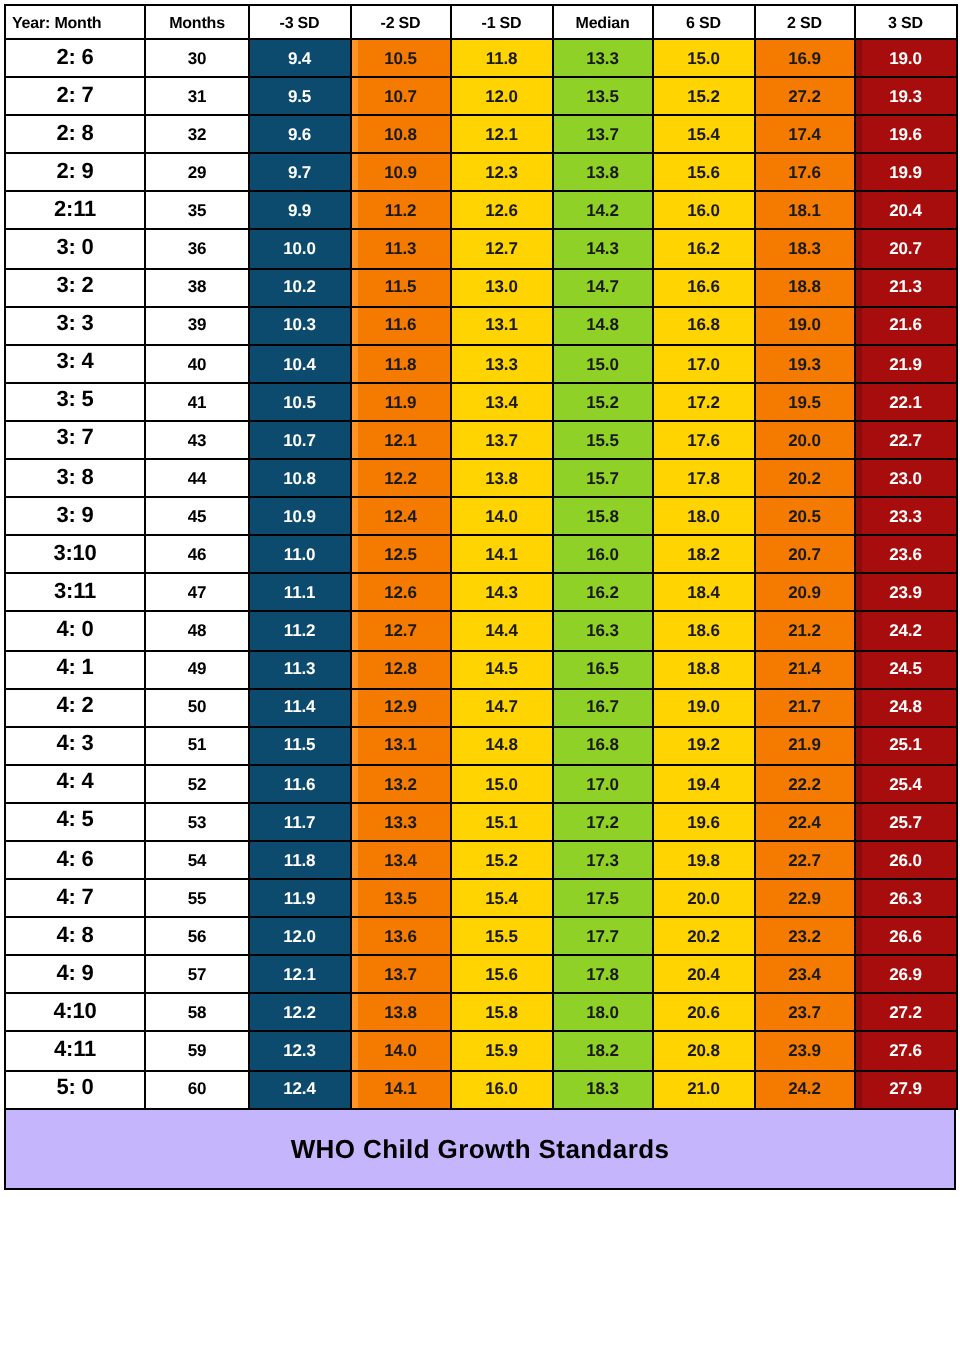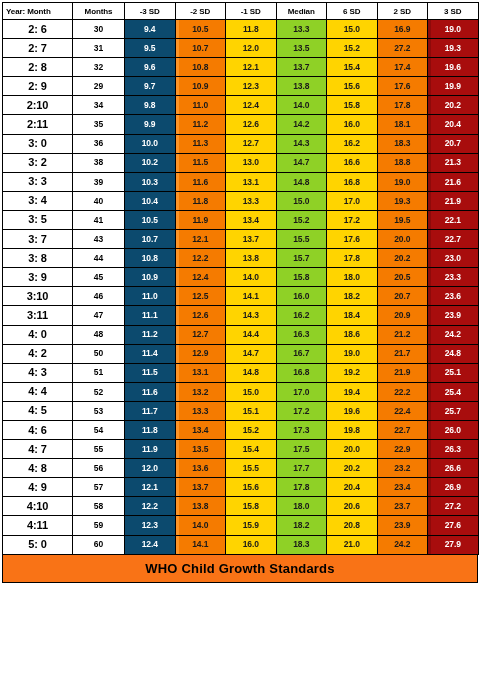--- a/index.html
+++ b/index.html
@@ -67,24 +67,24 @@
   td.b-p2{background:#f57b00;color:#1a1a1a;margin-left:48px;}
   td.b-p3{background:#a80d0d;color:#ffffff;}
 
   
   td.b-n2{box-shadow:inset 3px 0 0 #ff9427;}
   td.b-p3{box-shadow:inset 3px 0 0 #8e0a0a;}
 
   #footer{
     width:476px;
     box-sizing:border-box;
-    height:28px;
+    height:40px;
     border:1px solid #000000;
     border-top:none;
-    background:#f97316;
+    background:#c4b5fd;
     display:flex;align-items:center;justify-content:center;
     font-size:13px;font-weight:bold;color:#000000;
     letter-spacing:0.2px;
   }
 </style>
 </head>
 <body>
 
 <div id="sheet">
 
@@ -152,31 +152,20 @@
           <td class="mo">29</td>
           <td class="b-n3">9.7</td>
           <td class="b-n2">10.9</td>
           <td class="b-n1">12.3</td>
           <td class="b-md">13.8</td>
           <td class="b-p1">15.6</td>
           <td class="b-p2">17.6</td>
           <td class="b-p3">19.9</td>
         </tr>
         <tr>
-          <td class="ym">2:10</td>
-          <td class="mo">34</td>
-          <td class="b-n3">9.8</td>
-          <td class="b-n2">11.0</td>
-          <td class="b-n1">12.4</td>
-          <td class="b-md">14.0</td>
-          <td class="b-p1">15.8</td>
-          <td class="b-p2">17.8</td>
-          <td class="b-p3">20.2</td>
-        </tr>
-        <tr>
           <td class="ym">2:11</td>
           <td class="mo">35</td>
           <td class="b-n3">9.9</td>
           <td class="b-n2">11.2</td>
           <td class="b-n1">12.6</td>
           <td class="b-md">14.2</td>
           <td class="b-p1">16.0</td>
           <td class="b-p2">18.1</td>
           <td class="b-p3">20.4</td>
         </tr>
@@ -295,20 +284,31 @@
           <td class="mo">48</td>
           <td class="b-n3">11.2</td>
           <td class="b-n2">12.7</td>
           <td class="b-n1">14.4</td>
           <td class="b-md">16.3</td>
           <td class="b-p1">18.6</td>
           <td class="b-p2">21.2</td>
           <td class="b-p3">24.2</td>
         </tr>
         <tr>
+          <td class="ym">4: 1</td>
+          <td class="mo">49</td>
+          <td class="b-n3">11.3</td>
+          <td class="b-n2">12.8</td>
+          <td class="b-n1">14.5</td>
+          <td class="b-md">16.5</td>
+          <td class="b-p1">18.8</td>
+          <td class="b-p2">21.4</td>
+          <td class="b-p3">24.5</td>
+        </tr>
+        <tr>
           <td class="ym">4: 2</td>
           <td class="mo">50</td>
           <td class="b-n3">11.4</td>
           <td class="b-n2">12.9</td>
           <td class="b-n1">14.7</td>
           <td class="b-md">16.7</td>
           <td class="b-p1">19.0</td>
           <td class="b-p2">21.7</td>
           <td class="b-p3">24.8</td>
         </tr>

